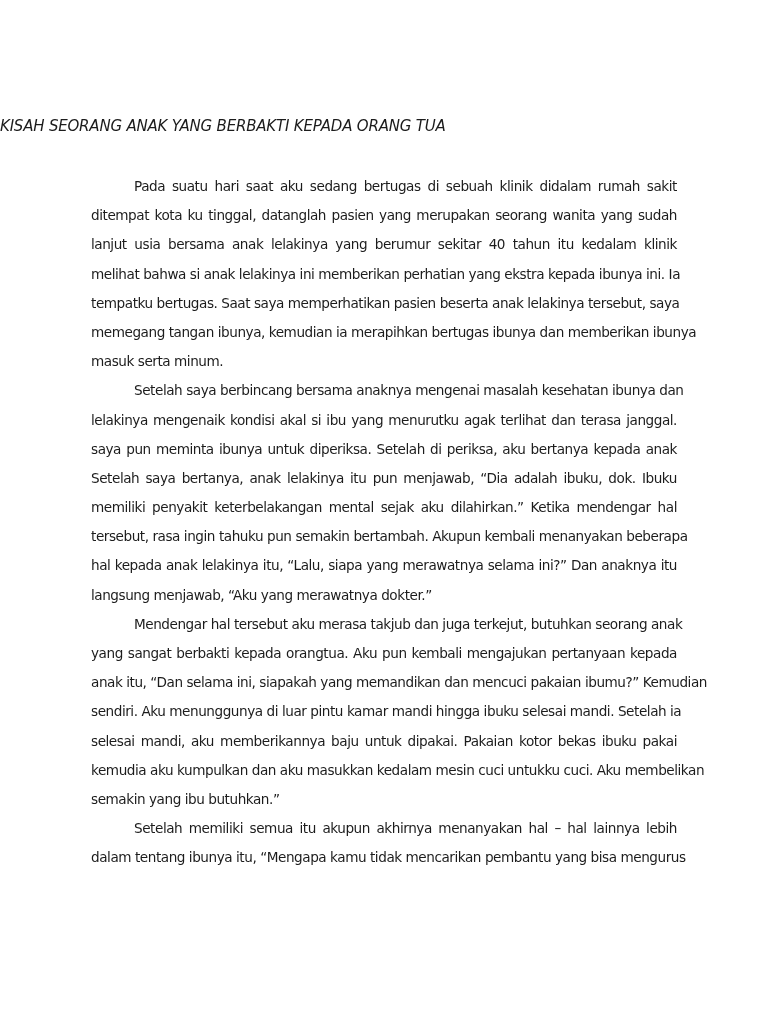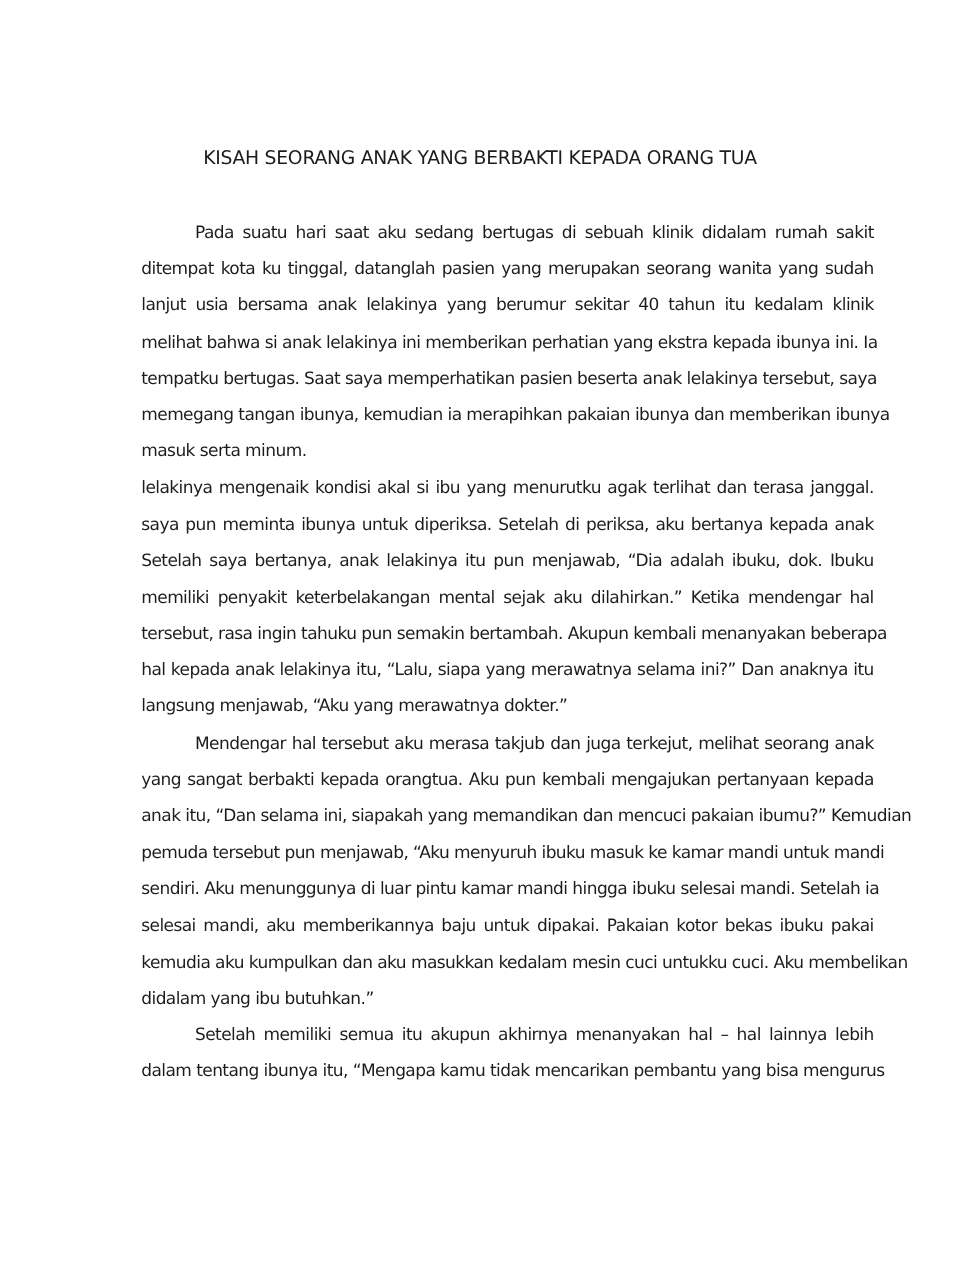--- a/index.html
+++ b/index.html
@@ -21,33 +21,33 @@
       top: 0;
       width: 768px;
       height: 1024px;
       background: #ffffff;
     }
     .title {
       position: absolute;
       top: 117px;
       left: 0;
       width: 768px;
-      text-align: center;
+      text-align: left;
       font-size: 15px;
       letter-spacing: -0.2px;
       word-spacing: 0px;
       color: #1c1c1c;
       white-space: nowrap;
+      font-style: italic;
     }
     .body-text {
       position: absolute;
       top: 175px;
       left: 91px;
       width: 586px;
-      margin-left: 22px;
     }
     .line {
       height: 29.2px;
       line-height: 22px;
       font-size: 13.6px;
       letter-spacing: -0.45px;
       white-space: nowrap;
       text-align: justify;
       text-align-last: justify;
       color: #1c1c1c;
@@ -66,43 +66,43 @@
   <div class="title">KISAH SEORANG ANAK YANG BERBAKTI  KEPADA ORANG TUA</div>
 
   <div class="body-text">
 
     <div>
       <div class="line indent">Pada suatu hari saat aku sedang bertugas di sebuah klinik didalam rumah sakit</div>
       <div class="line">ditempat kota ku tinggal, datanglah pasien yang merupakan seorang wanita yang sudah</div>
       <div class="line">lanjut usia bersama anak lelakinya yang berumur sekitar 40 tahun itu kedalam klinik</div>
       <div class="line">melihat bahwa si anak lelakinya ini memberikan perhatian yang ekstra kepada ibunya ini. Ia</div>
       <div class="line">tempatku bertugas. Saat saya memperhatikan pasien beserta anak lelakinya tersebut, saya</div>
-      <div class="line">memegang tangan ibunya, kemudian ia merapihkan pakaian ibunya dan memberikan ibunya</div>
+      <div class="line">memegang tangan ibunya, kemudian ia merapihkan bertugas ibunya dan memberikan ibunya</div>
       <div class="line last">masuk serta minum.</div>
     </div>
 
     <div>
+      <div class="line indent">Setelah saya berbincang bersama anaknya mengenai  masalah kesehatan ibunya dan</div>
       <div class="line">lelakinya mengenaik kondisi akal si ibu yang menurutku agak terlihat dan terasa janggal.</div>
       <div class="line">saya pun meminta ibunya untuk diperiksa. Setelah di periksa, aku bertanya kepada anak</div>
       <div class="line">Setelah saya bertanya, anak lelakinya itu pun menjawab, “Dia adalah ibuku, dok. Ibuku</div>
       <div class="line">memiliki penyakit keterbelakangan mental sejak aku dilahirkan.” Ketika mendengar hal</div>
       <div class="line">tersebut, rasa ingin tahuku pun semakin bertambah. Akupun kembali menanyakan beberapa</div>
       <div class="line">hal kepada anak lelakinya itu, “Lalu, siapa yang merawatnya selama ini?” Dan anaknya itu</div>
       <div class="line last">langsung menjawab, “Aku yang merawatnya dokter.”</div>
     </div>
 
     <div>
-      <div class="line indent">Mendengar hal tersebut aku merasa takjub dan juga terkejut, melihat seorang anak</div>
+      <div class="line indent">Mendengar hal tersebut aku merasa takjub dan juga terkejut, butuhkan seorang anak</div>
       <div class="line">yang sangat berbakti kepada orangtua. Aku pun kembali mengajukan pertanyaan kepada</div>
       <div class="line">anak itu, “Dan selama ini, siapakah yang memandikan dan mencuci pakaian ibumu?” Kemudian</div>
-      <div class="line">pemuda tersebut pun menjawab, “Aku menyuruh ibuku masuk ke kamar mandi untuk mandi</div>
       <div class="line">sendiri. Aku menunggunya di luar pintu kamar mandi hingga ibuku selesai mandi. Setelah ia</div>
       <div class="line">selesai mandi, aku memberikannya baju untuk dipakai. Pakaian kotor bekas ibuku pakai</div>
       <div class="line">kemudia aku kumpulkan dan aku masukkan kedalam mesin cuci untukku cuci. Aku membelikan</div>
-      <div class="line last">didalam yang ibu butuhkan.”</div>
+      <div class="line last">semakin yang ibu butuhkan.”</div>
     </div>
 
     <div>
       <div class="line indent">Setelah memiliki semua itu akupun akhirnya menanyakan hal – hal lainnya lebih</div>
       <div class="line">dalam tentang ibunya itu, “Mengapa kamu tidak mencarikan pembantu yang bisa mengurus</div>
     </div>
   </div>
 </div>
 
 </body></html>

